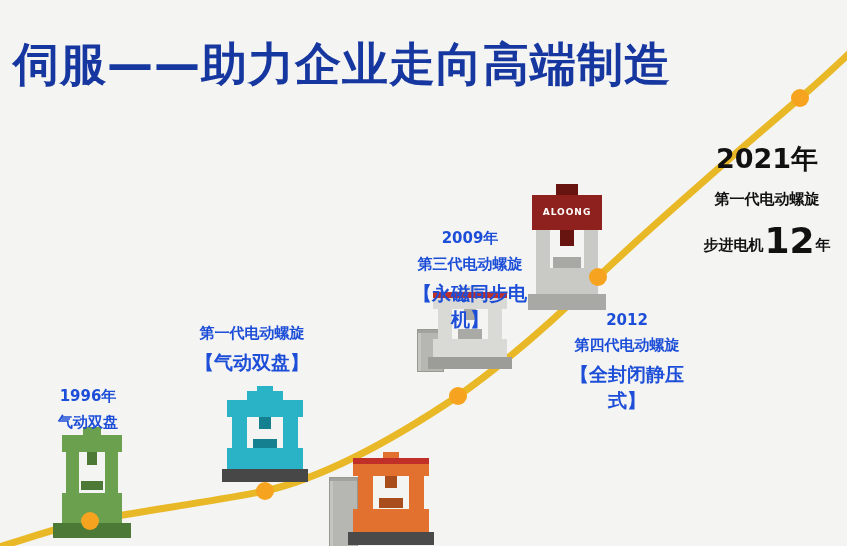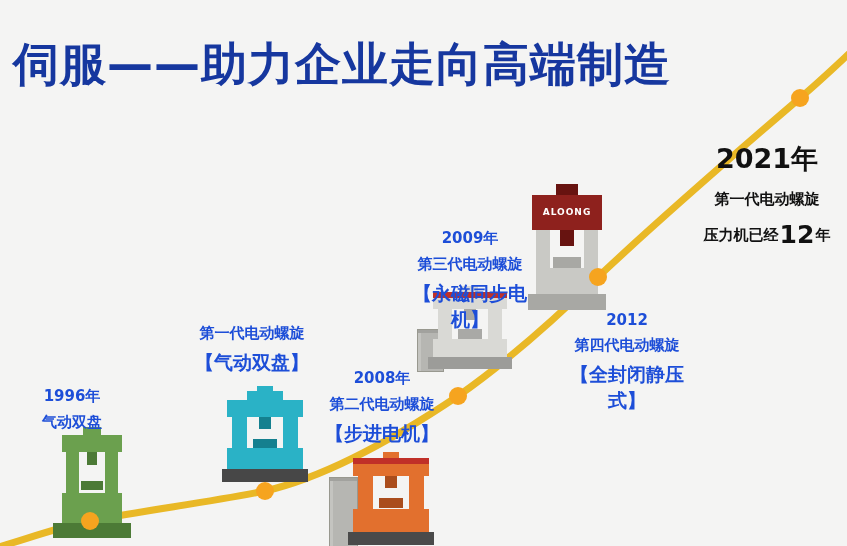--- a/index.html
+++ b/index.html
@@ -31,33 +31,33 @@
     box-shadow:inset 0 3px 0 #a2a29e, inset 3px 0 0 #c4c4c0;
   }
   .cab2008{left:329px;top:477px;width:27px;height:68px;}
   .cab2009{left:417px;top:329px;width:25px;height:41px;}
   .label{
     position:absolute;text-align:center;color:#1d4ed8;font-weight:bold;
   }
   .label .year{font-size:15px;margin-bottom:7px;}
   .label .name{font-size:15px;margin-bottom:7px;}
   .label .variant{font-size:19px;}
-  .lb1996{left:20px;top:387px;width:104px;}
+  .lb1996{left:36px;top:387px;width:104px;}
   .lb2007{left:190px;top:324px;width:124px;}
   .lb2008{left:320px;top:369px;width:124px;}
   .lb2009{left:405px;top:229px;width:130px;}
   .lb2012{left:564px;top:311px;width:126px;}
   .finale{
     position:absolute;left:686px;top:141px;width:162px;
     text-align:center;color:#111;font-weight:bold;
   }
   .finale .f-year{font-size:27px;margin-bottom:13px;}
   .finale .f-line1{font-size:15px;margin-bottom:11px;}
   .finale .f-line2{font-size:15px;}
-  .finale .f-line2 .big{font-size:25px;vertical-align:-3px;padding:0 1px;}
+  .finale .f-line2 .big{font-size:36px;vertical-align:-3px;padding:0 1px;}
 </style>
 </head>
 <body>
 
 <div class="canvas" style="background: rgb(244, 244, 243);">
 
   <svg class="layer" width="847" height="546" viewBox="0 0 847 546">
     <path d="M -8 549 C 30 538 55 528 90 521 C 145 510 205 503 265 491 C 330 476 400 435 458 396 C 505 363 552 322 598 277 C 650 228 730 158 800 98 C 825 77 845 57 866 38" fill="none" stroke-width="7" stroke-linecap="round" stroke="#e9b826"></path>
   </svg>
 
@@ -153,37 +153,32 @@
   <div class="label lb1996">
     <div class="year">1996年</div>
     <div class="name">气动双盘</div>
   </div>
 
   <div class="label lb2007">
     <div class="name">第一代电动螺旋</div>
     <div class="variant">【气动双盘】</div>
   </div>
 
-  <div class="label lb2008">
-    <div class="year">2008年</div>
-    <div class="name">第二代电动螺旋</div>
-    <div class="variant">【步进电机】</div>
-  </div>
 
   <div class="label lb2009">
     <div class="year">2009年</div>
     <div class="name">第三代电动螺旋</div>
     <div class="variant">【永磁同步电机】</div>
   </div>
 
   <div class="label lb2012">
     <div class="year">2012</div>
     <div class="name">第四代电动螺旋</div>
     <div class="variant">【全封闭静压式】</div>
   </div>
 
   <div class="finale">
     <div class="f-year">2021年</div>
     <div class="f-line1">第一代电动螺旋</div>
-    <div class="f-line2"><span>压力机已经</span><span class="big">12</span><span>年</span></div>
+    <div class="f-line2"><span>步进电机</span><span class="big">12</span><span>年</span></div>
   </div>
 
 </div>
 
 </body></html>

